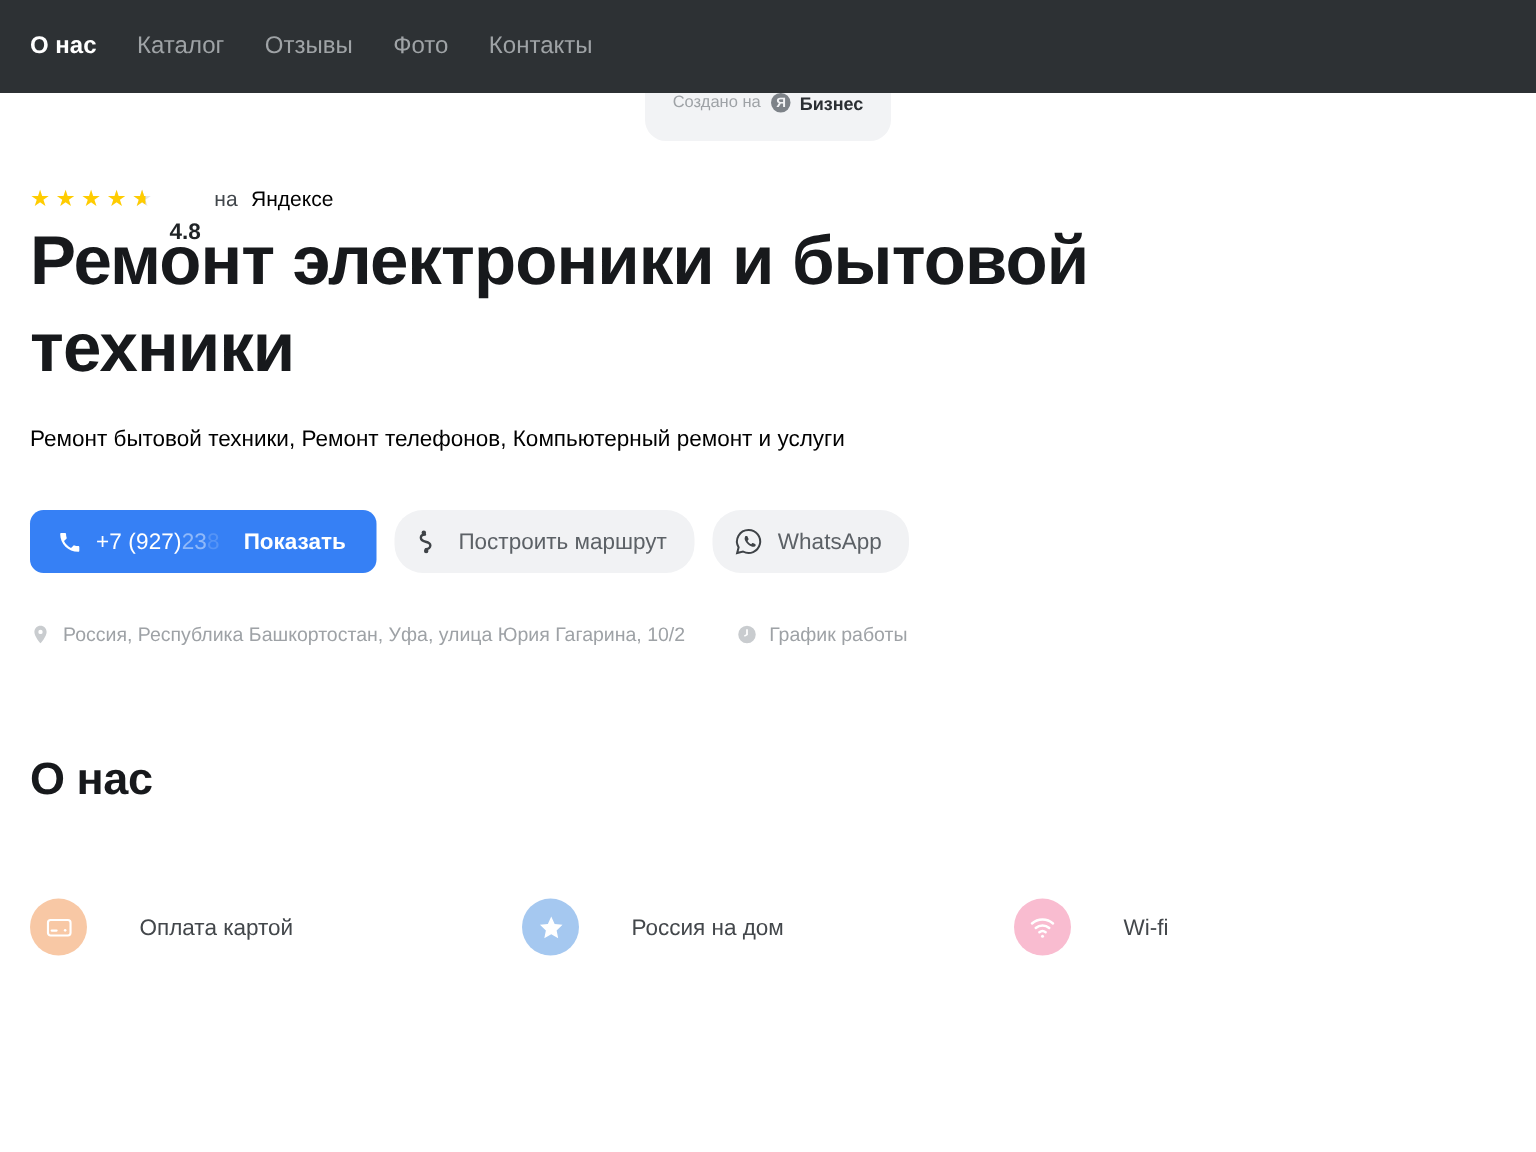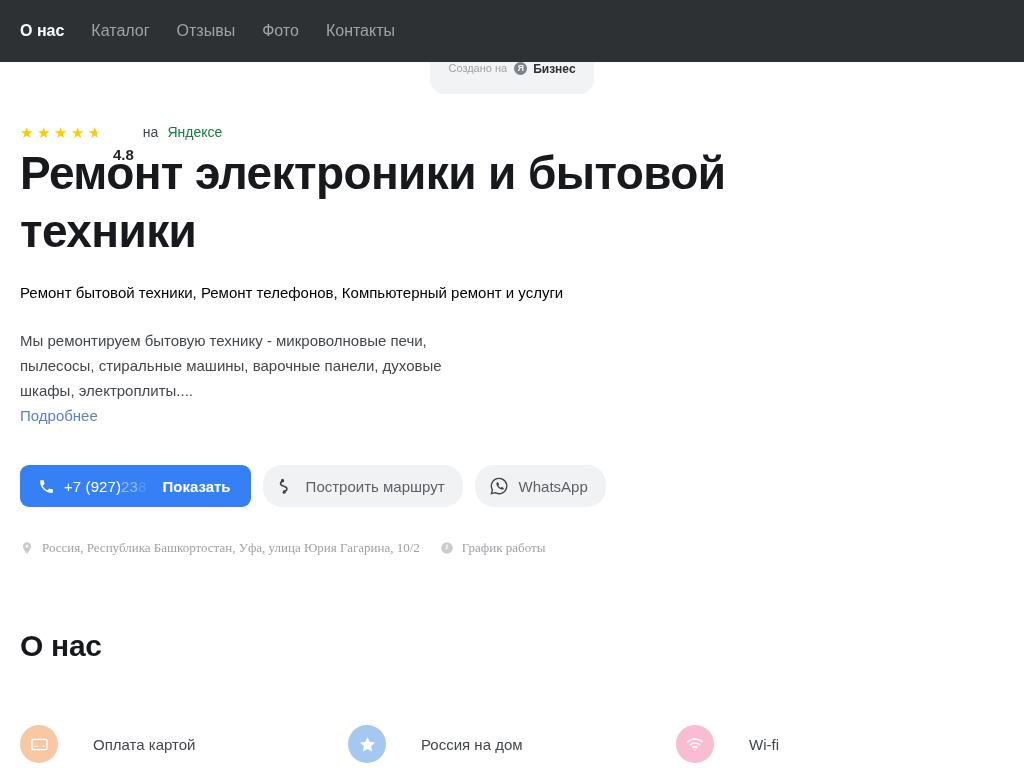--- a/index.html
+++ b/index.html
@@ -130,21 +130,21 @@
     font-weight: 700;
     color: #1f2326;
     margin-top: 44px;
   }
   .rating-suffix {
     font-size: 14px;
     color: #42474c;
   }
   .rating-link {
     font-size: 14px;
-    color: #15803d;
+    color: #000000;
     cursor: pointer;
   }
 
   
   h1.title {
     font-size: 46px;
     line-height: 58px;
     font-weight: 700;
     letter-spacing: -0.6px;
     color: #17191c;
@@ -222,24 +222,23 @@
   }
   .btn-grey .lbl { color: #5c6166; }
 
   .icon { display: inline-flex; align-items: center; justify-content: center; flex: none; }
 
   
   .meta-row {
     margin-top: 33px;
     display: flex;
     align-items: flex-start;
-    gap: 20px;
+    gap: 34px;
     font-size: 13px;
     color: #9ea2a6;
-    font-family: Liberation Serif, serif;
   }
   .meta-item {
     display: inline-flex;
     align-items: center;
     gap: 8px;
     cursor: pointer;
   }
 
   
   h2.section-title {
@@ -308,24 +307,20 @@
     </span>
     <span class="rating-value">4.8</span>
     <span class="rating-suffix">на</span>
     <span class="rating-link">Яндексе</span>
   </div>
 
   <h1 class="title">Ремонт электроники и бытовой техники</h1>
 
   <p class="subtitle">Ремонт бытовой техники, Ремонт телефонов, Компьютерный ремонт и услуги</p>
 
-  <div class="description">
-    <span>Мы ремонтируем бытовую технику - микроволновые печи, пылесосы, стиральные машины, варочные панели, духовые шкафы, электроплиты....</span><br>
-    <span class="more-link">Подробнее</span>
-  </div>
 
   <div class="actions">
 
     <button class="btn btn-phone">
       <span class="icon">
         <svg width="17" height="17" viewBox="0 0 24 24" fill="#ffffff" aria-hidden="true">
           <path d="M6.6 10.8c1.4 2.8 3.8 5.1 6.6 6.6l2.2-2.2c.3-.3.7-.4 1-.2 1.1.4 2.4.6 3.6.6.6 0 1 .4 1 1V20c0 .6-.4 1-1 1C10.5 21 3 13.5 3 4.2c0-.6.4-1 1-1h3.5c.6 0 1 .4 1 1 0 1.3.2 2.5.6 3.6.1.3 0 .7-.2 1l-2.3 2z"></path>
         </svg>
       </span>
       <span class="num"><span>+7 (927)</span><span class="masked">23</span><span class="fade">8</span></span>

